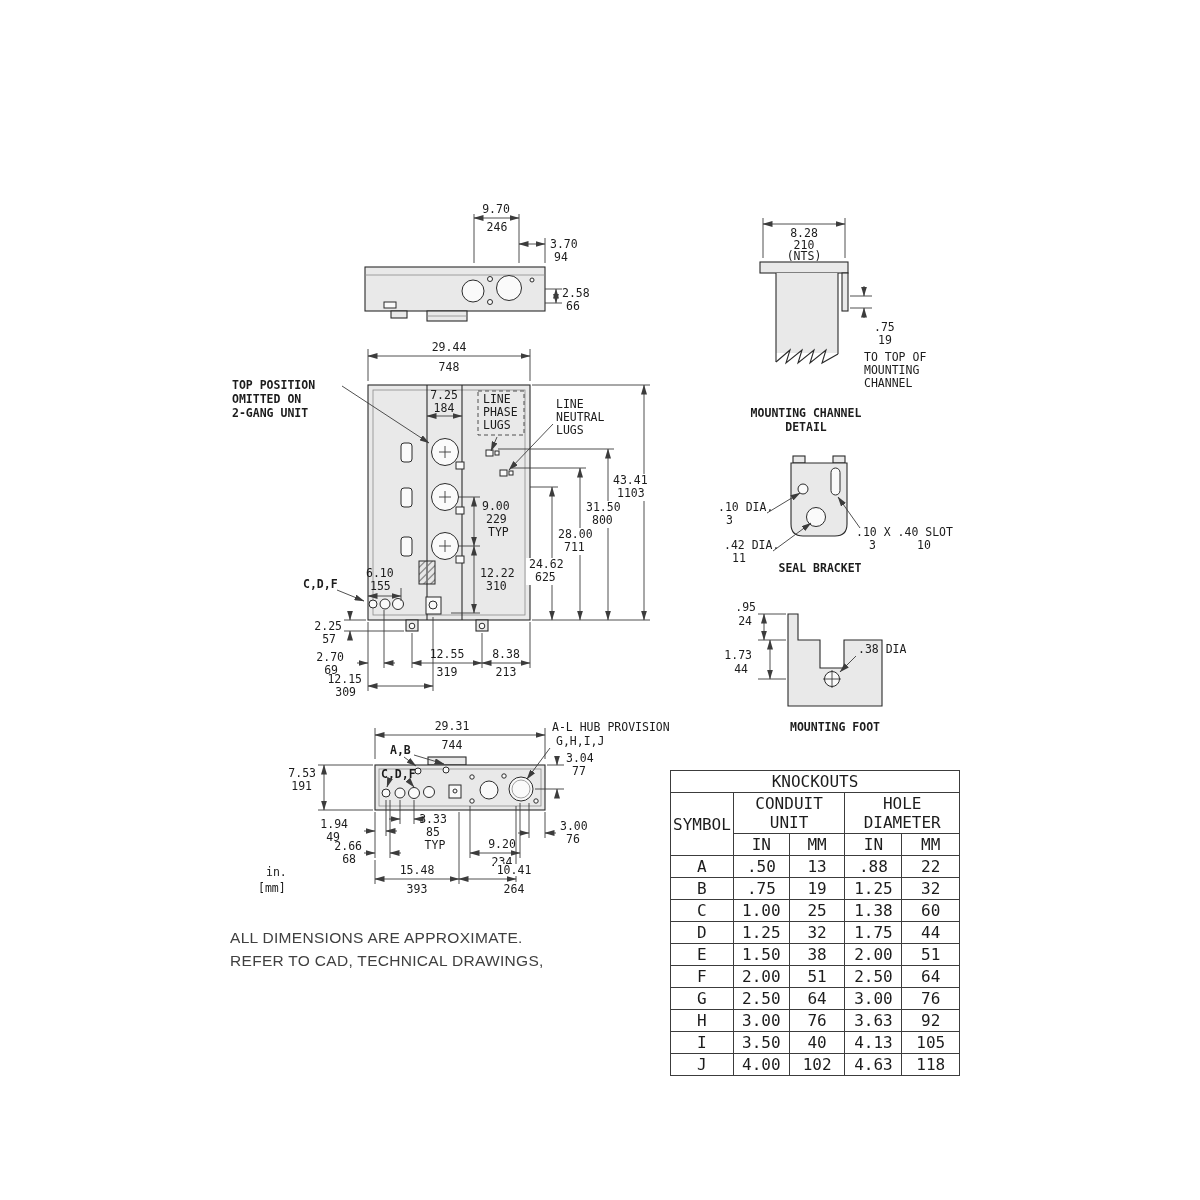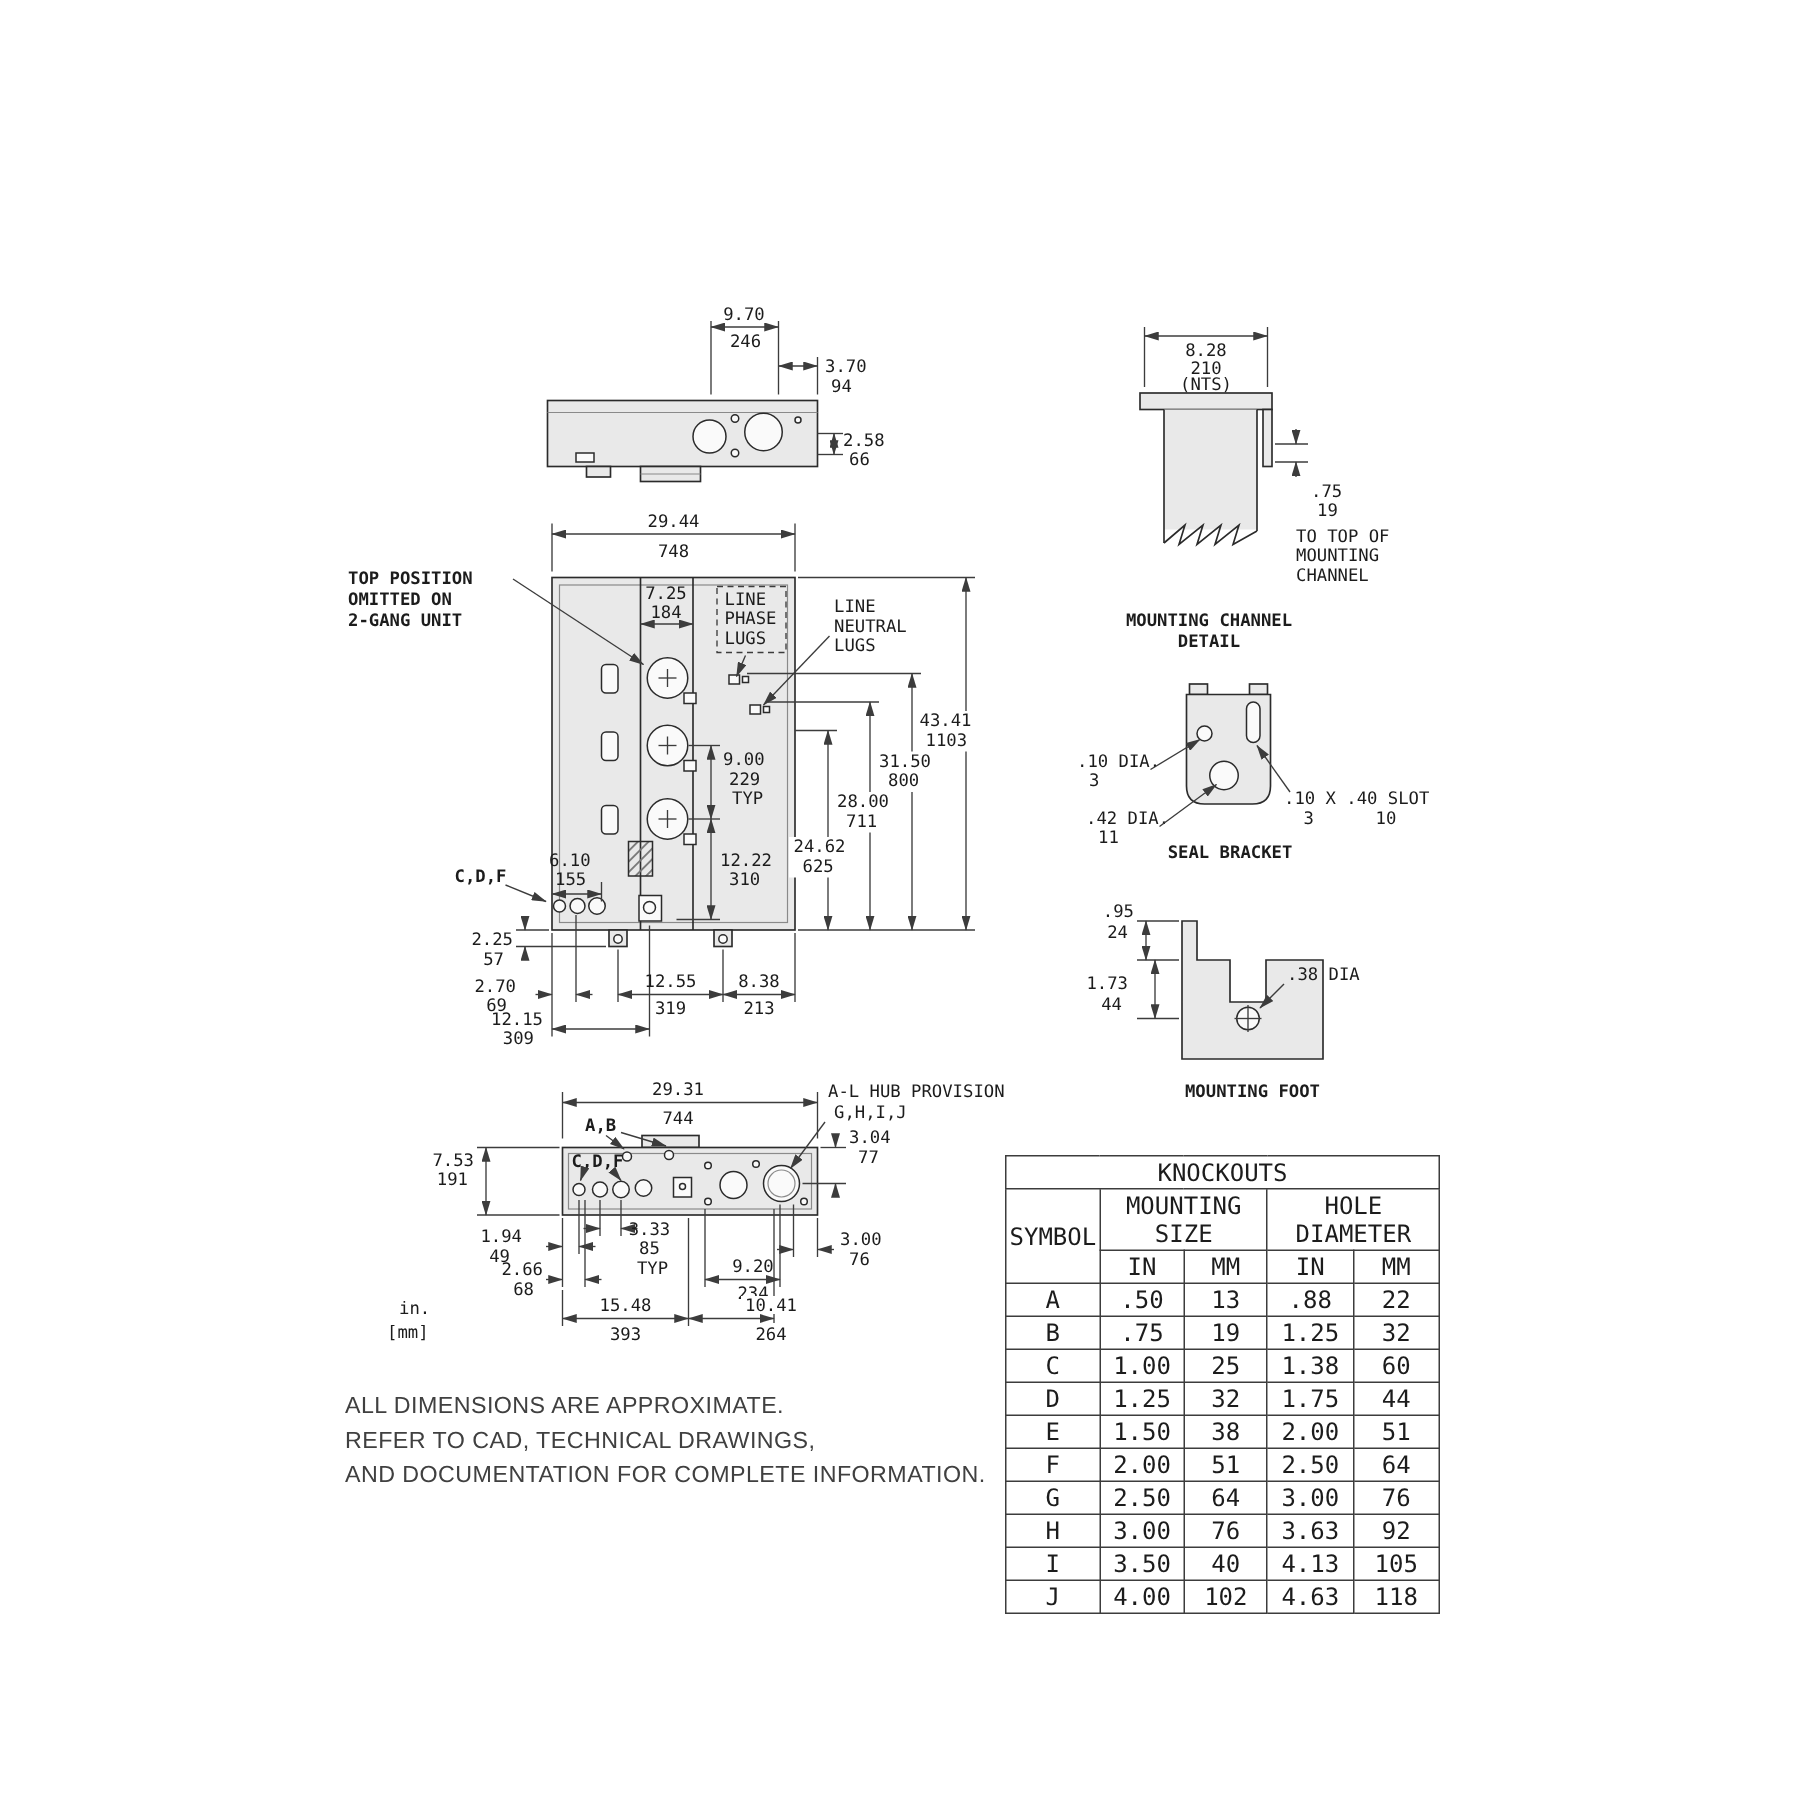--- a/index.html
+++ b/index.html
@@ -411,21 +411,21 @@
         <col style="width:57px">
         <col style="width:58px">
         <col style="width:59px">
       </colgroup>
   <thead>
     <tr>
       <th colspan="5">KNOCKOUTS</th>
     </tr>
     <tr>
       <th rowspan="2">SYMBOL</th>
-      <th colspan="2">MOUNTING SIZE</th>
+      <th colspan="2">CONDUIT UNIT</th>
       <th colspan="2">HOLE DIAMETER</th>
     </tr>
     <tr>
       <th>IN</th>
       <th>MM</th>
       <th>IN</th>
       <th>MM</th>
     </tr>
   </thead>
   <tbody>
@@ -498,16 +498,15 @@
           <td>102</td>
           <td>4.63</td>
           <td>118</td>
         </tr>
   </tbody>
 </table>
 
 <div class="footer">
   <div>ALL DIMENSIONS ARE APPROXIMATE.</div>
   <div>REFER TO CAD, TECHNICAL DRAWINGS,</div>
-  <div>AND DOCUMENTATION FOR COMPLETE INFORMATION.</div>
 </div>
 
 </div>
 
 </body></html>

